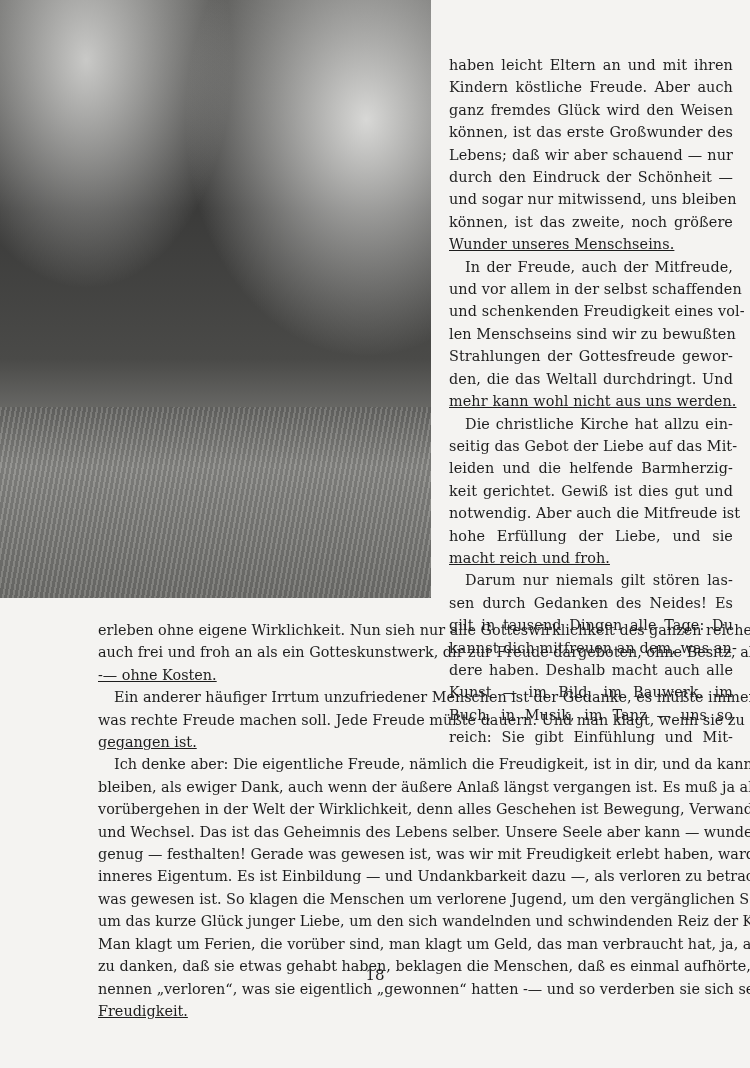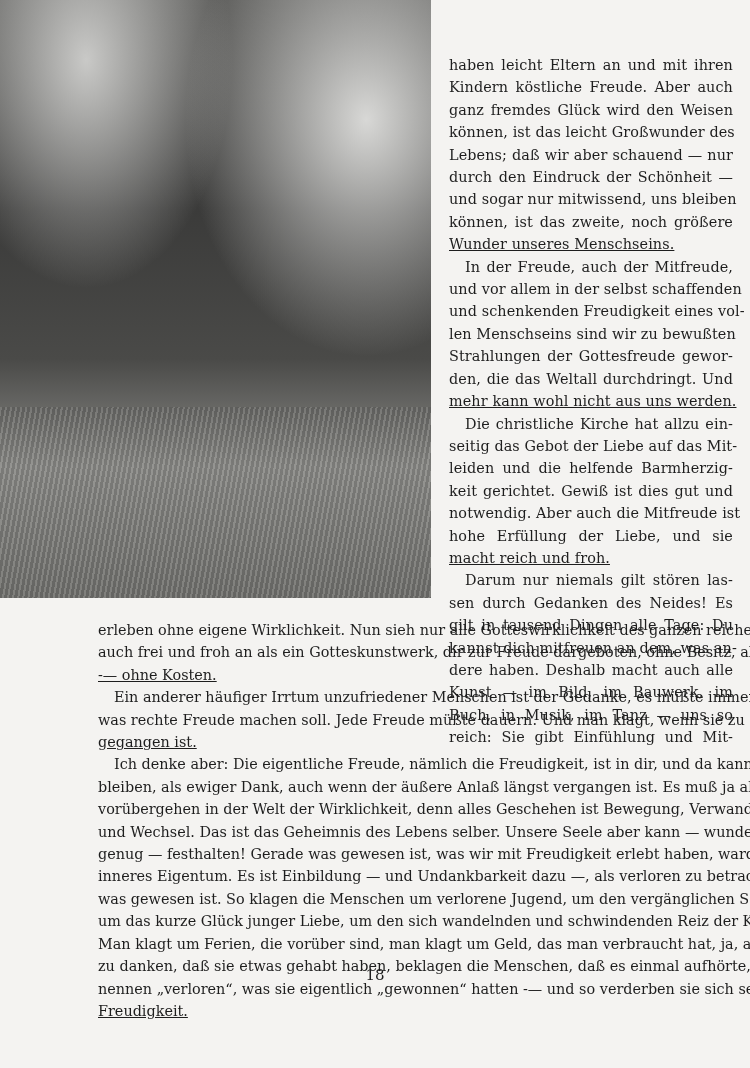--- a/index.html
+++ b/index.html
@@ -43,21 +43,21 @@
 <body>
 
 <div class="photo">
   <div class="grass"></div>
 </div>
 
 <div class="col">
   <span class="line">haben leicht Eltern an und mit ihren</span>
   <span class="line">Kindern köstliche Freude. Aber auch</span>
   <span class="line">ganz fremdes Glück wird den Weisen</span>
-  <span class="line">können, ist das leicht Großwunder des</span>
+  <span class="line">können, ist das erste Großwunder des</span>
   <span class="line">Lebens; daß wir aber schauend — nur</span>
   <span class="line">durch den Eindruck der Schönheit —</span>
   <span class="line">und sogar nur mitwissend, uns bleiben</span>
   <span class="line">können, ist das zweite, noch größere</span>
   <span class="line last">Wunder unseres Menschseins.</span>
   <span class="line" style="padding-left:16px">In der Freude, auch der Mitfreude,</span>
   <span class="line">und vor allem in der selbst schaffenden</span>
   <span class="line">und schenkenden Freudigkeit eines vol-</span>
   <span class="line">len Menschseins sind wir zu bewußten</span>
   <span class="line">Strahlungen der Gottesfreude gewor-</span>

